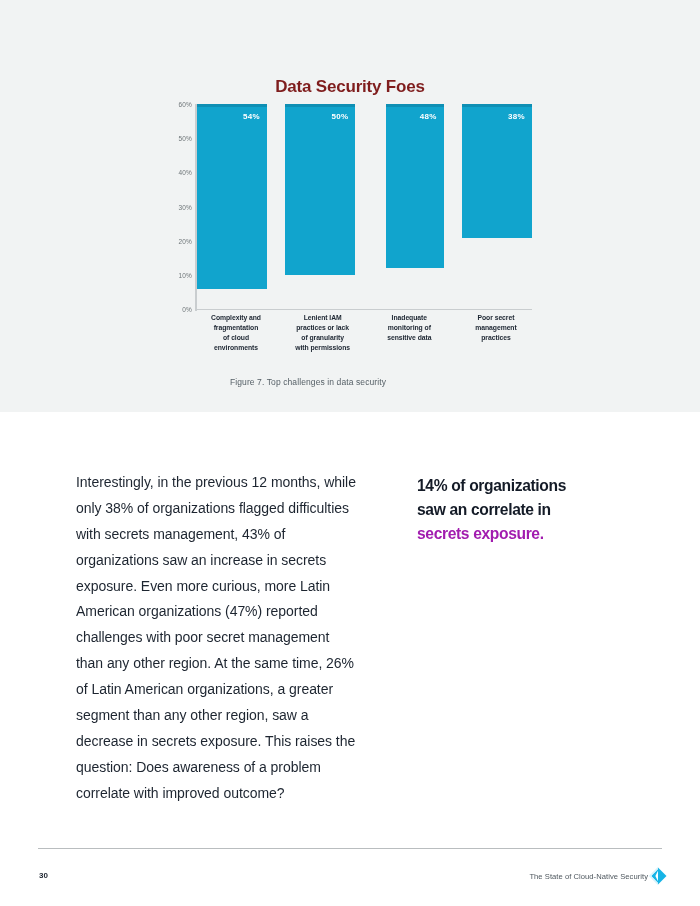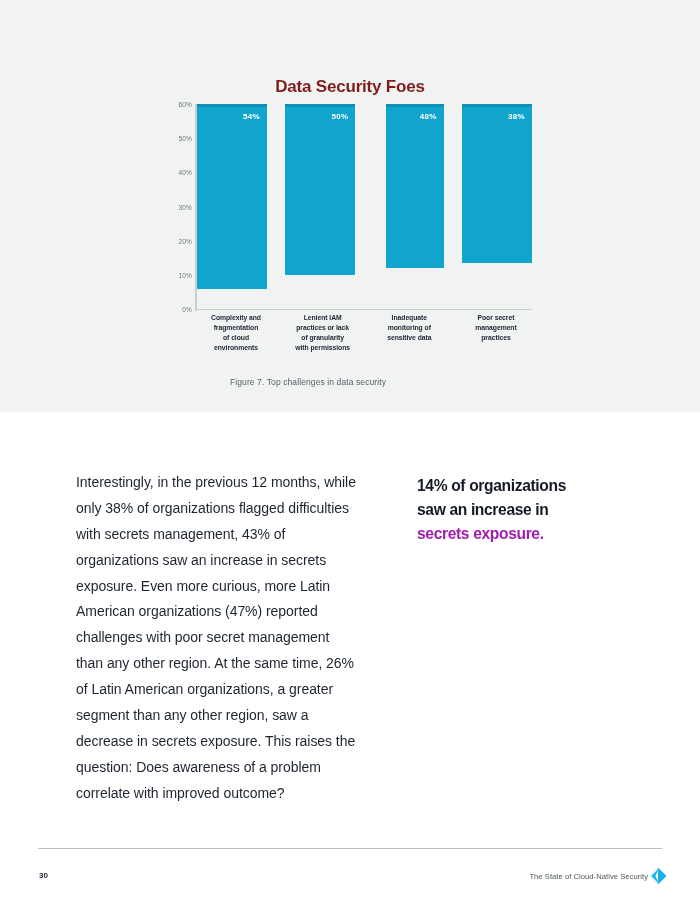--- a/index.html
+++ b/index.html
@@ -167,21 +167,21 @@
             <div class="bar-val">50%</div>
           </div>
         </div>
         <div class="bar-slot">
           <div class="bar" style="height: 164px; background: rgb(17, 164, 205); margin-left: 12px;">
             <div class="bar-cap" style="background: rgb(15, 143, 180);"></div>
             <div class="bar-val">48%</div>
           </div>
         </div>
         <div class="bar-slot">
-          <div class="bar" style="height: 159px; background: rgb(17, 164, 205);">
+          <div class="bar" style="height: 134px; background: rgb(17, 164, 205);">
             <div class="bar-cap" style="background: rgb(15, 143, 180);"></div>
             <div class="bar-val">38%</div>
           </div>
         </div>
       </div>
   </div>
 
   <div class="cat-labels" id="cat-labels">
       <div class="cat"><span>Complexity and</span><br><span>fragmentation</span><br><span>of cloud</span><br><span>environments</span></div>
       <div class="cat"><span>Lenient IAM</span><br><span>practices or lack</span><br><span>of granularity</span><br><span>with permissions</span></div>
@@ -189,21 +189,21 @@
       <div class="cat"><span>Poor secret</span><br><span>management</span><br><span>practices</span></div>
     </div>
 
   <div id="figure-caption">Figure 7. Top challenges in data security</div>
 </div>
 
 <p id="body-text">Interestingly, in the previous 12 months, while only 38% of organizations flagged difficulties with secrets management, 43% of organizations saw an increase in secrets exposure. Even more curious, more Latin American organizations (47%) reported challenges with poor secret management than any other region. At the same time, 26% of Latin American organizations, a greater segment than any other region, saw a decrease in secrets exposure. This raises the question: Does awareness of a problem correlate with improved outcome?</p>
 
 <div id="pull-quote">
   <span>14% of organizations</span><br>
-  <span>saw an increase in</span><br>
+  <span>saw an correlate in</span><br>
   <span class="hl">secrets exposure.</span>
 </div>
 
 <div id="footer-rule"></div>
 <div id="page-number">30</div>
 <div id="footer-title">The State of Cloud-Native Security</div>
 <div id="brand-logo">
   <svg viewBox="0 0 20 20" width="20" height="20">
     <polygon points="10,1.5 18.5,10 10,18.5 1.5,10" fill="#17b4e6"></polygon>
     <polygon points="10,1.5 10,18.5 1.5,10" fill="#ffffff" opacity="0.92"></polygon>

